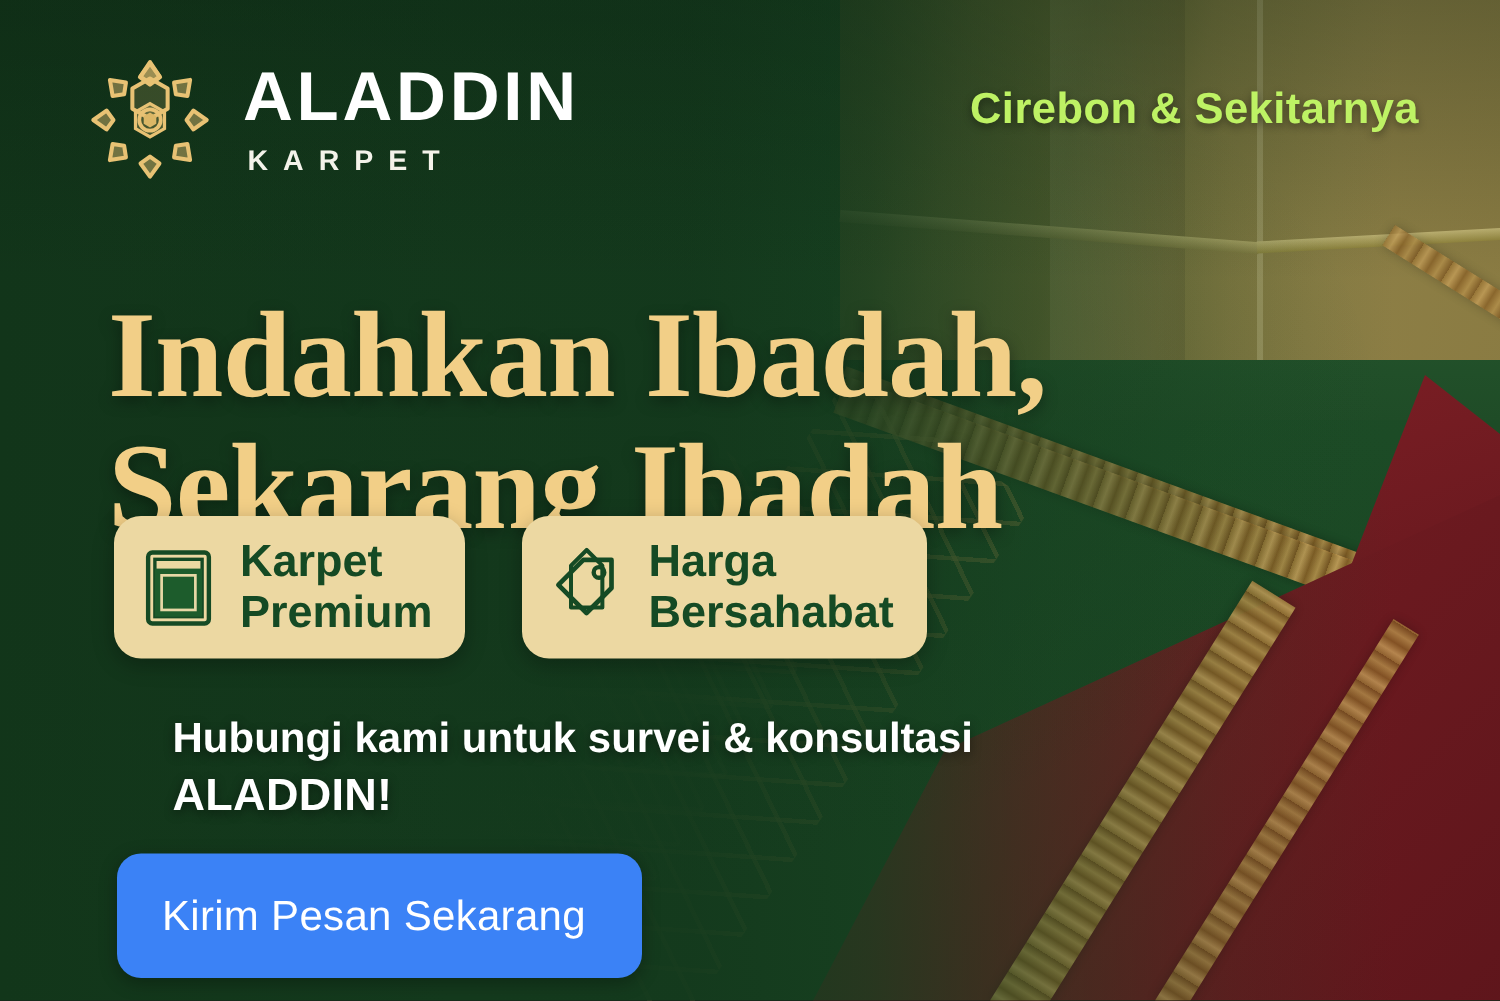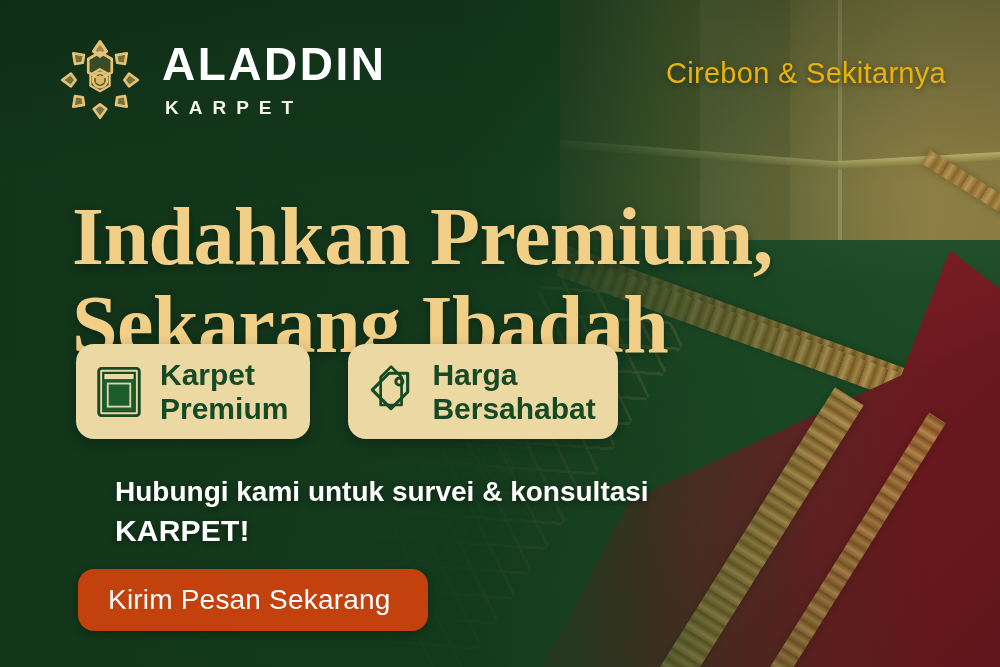--- a/index.html
+++ b/index.html
@@ -281,23 +281,23 @@
   .brand-sub {
     color: #f4f3ea;
     font-size: 19px;
     font-weight: 600;
     letter-spacing: 10px;
     line-height: 1;
     margin-top: 11px;
     margin-left: 3px;
   }
   .region {
-    color: #eab308;
+    color: #bef264;
     font-size: 29px;
-    font-weight: 400;
+    font-weight: 700;
     letter-spacing: .3px;
     white-space: nowrap;
     text-shadow: 0 2px 6px rgba(0,0,0,.40);
     margin-top: -14px;
     margin-right: 14px;
   }
 
   
   .headline {
     position: absolute;
@@ -364,24 +364,24 @@
     font-size: 30px;
     letter-spacing: .2px;
   }
 
   
   .cta-button {
     position: absolute;
     left: 78px;
     top: 569px;
     min-width: 350px;
-    height: 62px;
+    height: 83px;
     border: none;
     border-radius: 16px;
-    background: #c2410c;
+    background: #3b82f6;
     color: #ffffff;
     font-family: "Liberation Sans", sans-serif;
     font-size: 28px;
     font-weight: 500;
     text-align: left;
     padding: 0 30px;
     letter-spacing: .2px;
     cursor: pointer;
     box-shadow: 0 3px 12px rgba(0,0,0,.30);
   }
@@ -447,21 +447,21 @@
         <div class="brand-text">
           <div class="brand-name">ALADDIN</div>
           <div class="brand-sub">KARPET</div>
         </div>
       </div>
 
       <div class="region">Cirebon &amp; Sekitarnya</div>
     </div>
 
     <h1 class="headline">
-      <span>Indahkan Premium,</span>
+      <span>Indahkan Ibadah,</span>
       <span>Sekarang Ibadah</span>
     </h1>
 
     <div class="badges">
 
       <div class="badge">
         <svg class="badge-icon" viewBox="0 0 44 48">
           <rect x="4" y="3" width="36" height="42" rx="2.5" fill="none" stroke="#154a24" stroke-width="2.6"></rect>
           <rect x="8" y="7" width="28" height="34" fill="none" stroke="#154a24" stroke-width="2"></rect>
           <rect x="8" y="12.5" width="28" height="28.5" fill="#1d5c2c"></rect>
@@ -477,18 +477,18 @@
           <path d="M6 22 L22 6 L40 6 L40 24 L24 40 Z" fill="none" stroke="#154a24" stroke-width="3" stroke-linejoin="round"></path>
           <circle cx="32" cy="14" r="3.4" fill="none" stroke="#154a24" stroke-width="2.8"></circle>
         </svg>
         <div class="badge-label">Harga
 Bersahabat</div>
       </div>
     </div>
 
     <div class="cta-copy">
       <span>Hubungi kami untuk survei &amp; konsultasi</span>
-      <span class="free">KARPET!</span>
+      <span class="free">ALADDIN!</span>
     </div>
 
     <button class="cta-button">Kirim Pesan Sekarang</button>
   </div>
 </div>
 
 </body></html>

